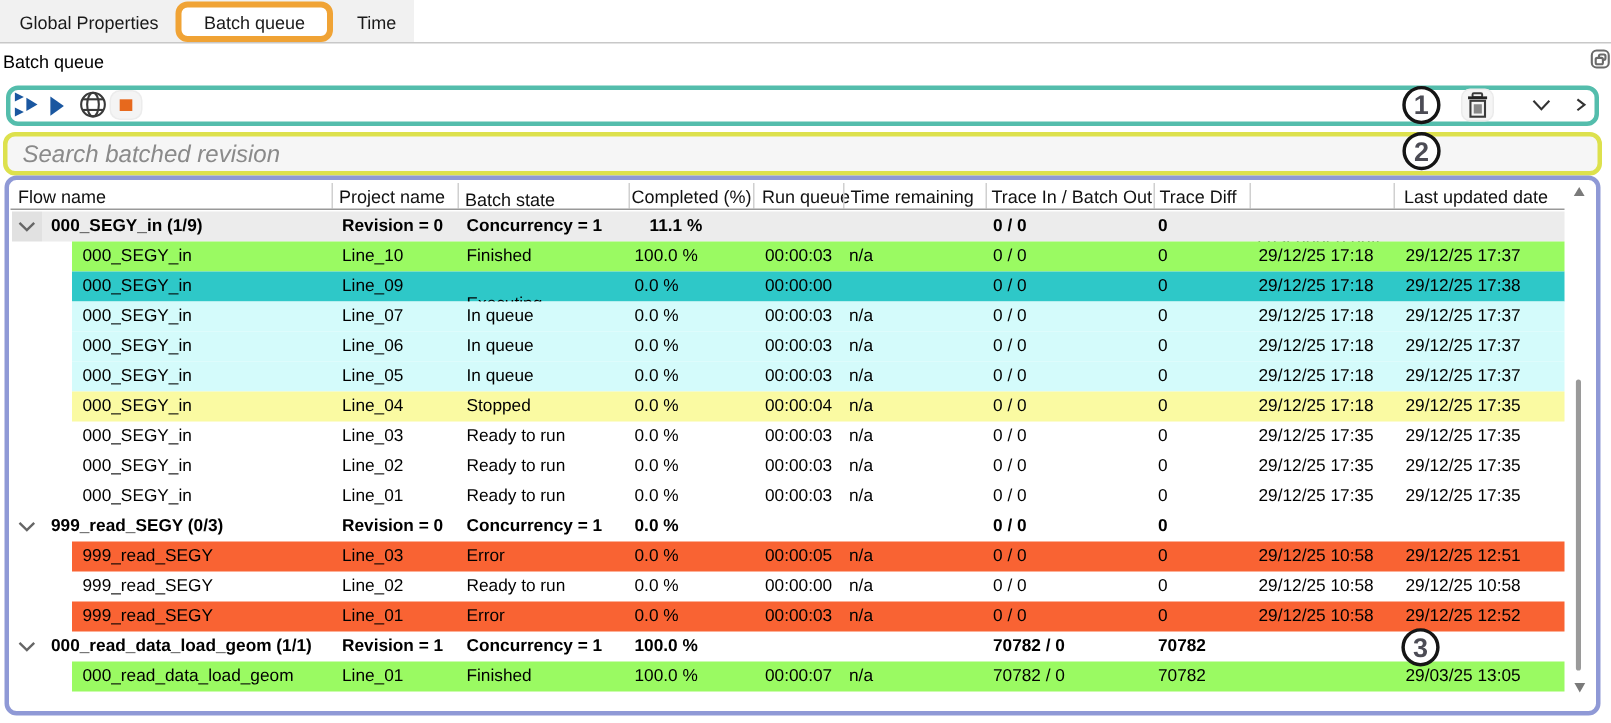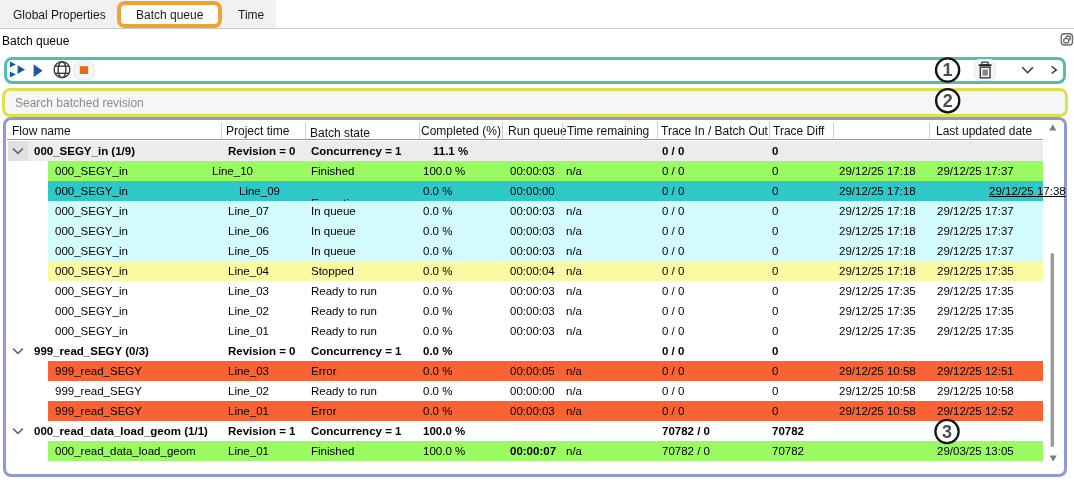--- a/index.html
+++ b/index.html
@@ -12,24 +12,24 @@
 <div class="ab" style="left:0;top:28px;width:1074px;height:1px;background:#c8c8c8;"></div>
 <div class="ab" style="left:13px;top:8px;font-size:12px;color:#1a1a1a;">Global Properties</div>
 <div class="ab" style="left:117.2px;top:0.6px;width:97px;height:19.7px;background:#fff;border:4px solid #f0a335;border-radius:8px;"></div>
 <div class="ab" style="left:136px;top:8px;font-size:12px;color:#1a1a1a;">Batch queue</div>
 <div class="ab" style="left:238px;top:8px;font-size:12px;color:#1a1a1a;">Time</div>
 <div class="ab" style="left:2px;top:34px;font-size:12px;color:#000;">Batch queue</div>
 <div class="ab" style="left:4px;top:57px;width:1056.1px;height:21px;background:#fff;border:3px solid #54bdac;border-radius:8px;"></div>
 <div class="ab" style="left:73px;top:59.8px;width:21.5px;height:20.5px;background:#f4f4f4;border:1px solid #ececec;border-radius:7px;box-sizing:border-box;"></div>
 <div class="ab" style="left:973.8px;top:59px;width:22.2px;height:21.5px;background:#f5f5f5;border:1px solid #ebebeb;border-radius:6px;box-sizing:border-box;"></div>
 <div class="ab" style="left:2px;top:87.7px;width:1060.1px;height:23.3px;background:#f6f6f6;border:3px solid #dde14d;border-radius:8px;"></div>
-<div class="ab" style="left:15px;top:89.5px;line-height:27px;font-size:12px;color:#8a8a8a;">Search batched revision</div>
+<div class="ab" style="left:15px;top:89.5px;line-height:27px;font-size:16px;font-style:italic;color:#8a8a8a;">Search batched revision</div>
 <div class="ab" style="left:3px;top:117.4px;width:1058.1px;height:353.4px;background:#fff;border:3px solid #8f99d6;border-radius:8px;"></div>
 <div class="ab hd" style="left:12px;top:122px;">Flow name</div>
-<div class="ab hd" style="left:226px;top:122px;">Project time</div>
+<div class="ab hd" style="left:226px;top:122px;">Project name</div>
 <div class="ab hd" style="left:310px;top:124px;">Batch state</div>
 <div class="ab hd" style="left:421px;top:122px;">Completed (%)</div>
 <div class="ab hd" style="left:508px;top:122px;">Run queue</div>
 <div class="ab hd" style="left:567px;top:122px;">Time remaining</div>
 <div class="ab hd" style="left:661px;top:122px;">Trace In / Batch Out</div>
 <div class="ab hd" style="left:773px;top:122px;">Trace Diff</div>
 <div class="ab hd" style="left:838px;top:122px;margin-top:28px;">Last added date</div>
 <div class="ab hd" style="left:936px;top:122px;">Last updated date</div>
 <div class="ab" style="left:221px;top:122px;width:1px;height:17px;background:#d0d0d0;"></div>
 <div class="ab" style="left:305px;top:122px;width:1px;height:17px;background:#d0d0d0;"></div>
@@ -44,39 +44,39 @@
 <div class="ab" style="left:8px;top:141px;width:20px;height:20px;background:#e1e1e1;"></div>
 <div class="ab" style="left:28px;top:141px;width:1015px;height:20px;background:#ececec;"></div>
 <div class="ab t b" style="left:34px;top:141px;">000_SEGY_in (1/9)</div>
 <div class="ab t b" style="left:228px;top:141px;">Revision = 0</div>
 <div class="ab t b" style="left:311px;top:141px;">Concurrency = 1</div>
 <div class="ab t b" style="left:433px;top:141px;">11.1 %</div>
 <div class="ab t b" style="left:662px;top:141px;">0 / 0</div>
 <div class="ab t b" style="left:772px;top:141px;">0</div>
 <div class="ab" style="left:48px;top:161px;width:995px;height:20px;background:#9afa62;"></div>
 <div class="ab t" style="left:55px;top:161px;">000_SEGY_in</div>
-<div class="ab t" style="left:212px;top:161px;">Line_10</div>
+<div class="ab t" style="left:228px;top:161px;">Line_10</div>
 <div class="ab t" style="left:311px;top:161px;">Finished</div>
 <div class="ab t" style="left:423px;top:161px;">100.0 %</div>
 <div class="ab t" style="left:510px;top:161px;">00:00:03</div>
 <div class="ab t" style="left:566px;top:161px;">n/a</div>
 <div class="ab t" style="left:662px;top:161px;">0 / 0</div>
 <div class="ab t" style="left:772px;top:161px;">0</div>
 <div class="ab t" style="left:839px;top:161px;">29/12/25 17:18</div>
 <div class="ab t" style="left:937px;top:161px;">29/12/25 17:37</div>
 <div class="ab" style="left:48px;top:181px;width:995px;height:20px;background:#2ec8c8;"></div>
 <div class="ab t" style="left:55px;top:181px;">000_SEGY_in</div>
-<div class="ab t" style="left:239px;top:181px;">Line_09</div>
+<div class="ab t" style="left:228px;top:181px;">Line_09</div>
 <div class="ab t" style="left:311px;top:193px;">Executing</div>
 <div class="ab t" style="left:423px;top:181px;">0.0 %</div>
 <div class="ab t" style="left:510px;top:181px;">00:00:00</div>
 <div class="ab t" style="left:662px;top:181px;">0 / 0</div>
 <div class="ab t" style="left:772px;top:181px;">0</div>
 <div class="ab t" style="left:839px;top:181px;">29/12/25 17:18</div>
-<div class="ab t" style="left:989px;top:181px;text-decoration:underline;">29/12/25 17:38</div>
+<div class="ab t" style="left:937px;top:181px;">29/12/25 17:38</div>
 <div class="ab" style="left:48px;top:201px;width:995px;height:20px;background:#d4fbfb;"></div>
 <div class="ab t" style="left:55px;top:201px;">000_SEGY_in</div>
 <div class="ab t" style="left:228px;top:201px;">Line_07</div>
 <div class="ab t" style="left:311px;top:201px;">In queue</div>
 <div class="ab t" style="left:423px;top:201px;">0.0 %</div>
 <div class="ab t" style="left:510px;top:201px;">00:00:03</div>
 <div class="ab t" style="left:566px;top:201px;">n/a</div>
 <div class="ab t" style="left:662px;top:201px;">0 / 0</div>
 <div class="ab t" style="left:772px;top:201px;">0</div>
 <div class="ab t" style="left:839px;top:201px;">29/12/25 17:18</div>
@@ -186,21 +186,21 @@
 <div class="ab t b" style="left:228px;top:421px;">Revision = 1</div>
 <div class="ab t b" style="left:311px;top:421px;">Concurrency = 1</div>
 <div class="ab t b" style="left:423px;top:421px;">100.0 %</div>
 <div class="ab t b" style="left:662px;top:421px;">70782 / 0</div>
 <div class="ab t b" style="left:772px;top:421px;">70782</div>
 <div class="ab" style="left:48px;top:441px;width:995px;height:20px;background:#9afa62;"></div>
 <div class="ab t" style="left:55px;top:441px;">000_read_data_load_geom</div>
 <div class="ab t" style="left:228px;top:441px;">Line_01</div>
 <div class="ab t" style="left:311px;top:441px;">Finished</div>
 <div class="ab t" style="left:423px;top:441px;">100.0 %</div>
-<div class="ab t" style="left:510px;top:441px;font-weight:bold;">00:00:07</div>
+<div class="ab t" style="left:510px;top:441px;">00:00:07</div>
 <div class="ab t" style="left:566px;top:441px;">n/a</div>
 <div class="ab t" style="left:662px;top:441px;">70782 / 0</div>
 <div class="ab t" style="left:772px;top:441px;">70782</div>
 <div class="ab t" style="left:937px;top:441px;">29/03/25 13:05</div>
 <svg class="ab" style="left:0;top:0;" width="1074" height="482" viewBox="0 0 1074 482">
 
 <g stroke="#6b6b6b" fill="none" stroke-width="1.4">
 <rect x="1061.2" y="33.7" width="11.3" height="11.3" rx="3.2"></rect>
 <rect x="1066" y="36.3" width="4.3" height="3.6" rx="1"></rect>
 <rect x="1063.8" y="38.6" width="4.8" height="4.2" rx="1" fill="#fff"></rect>

